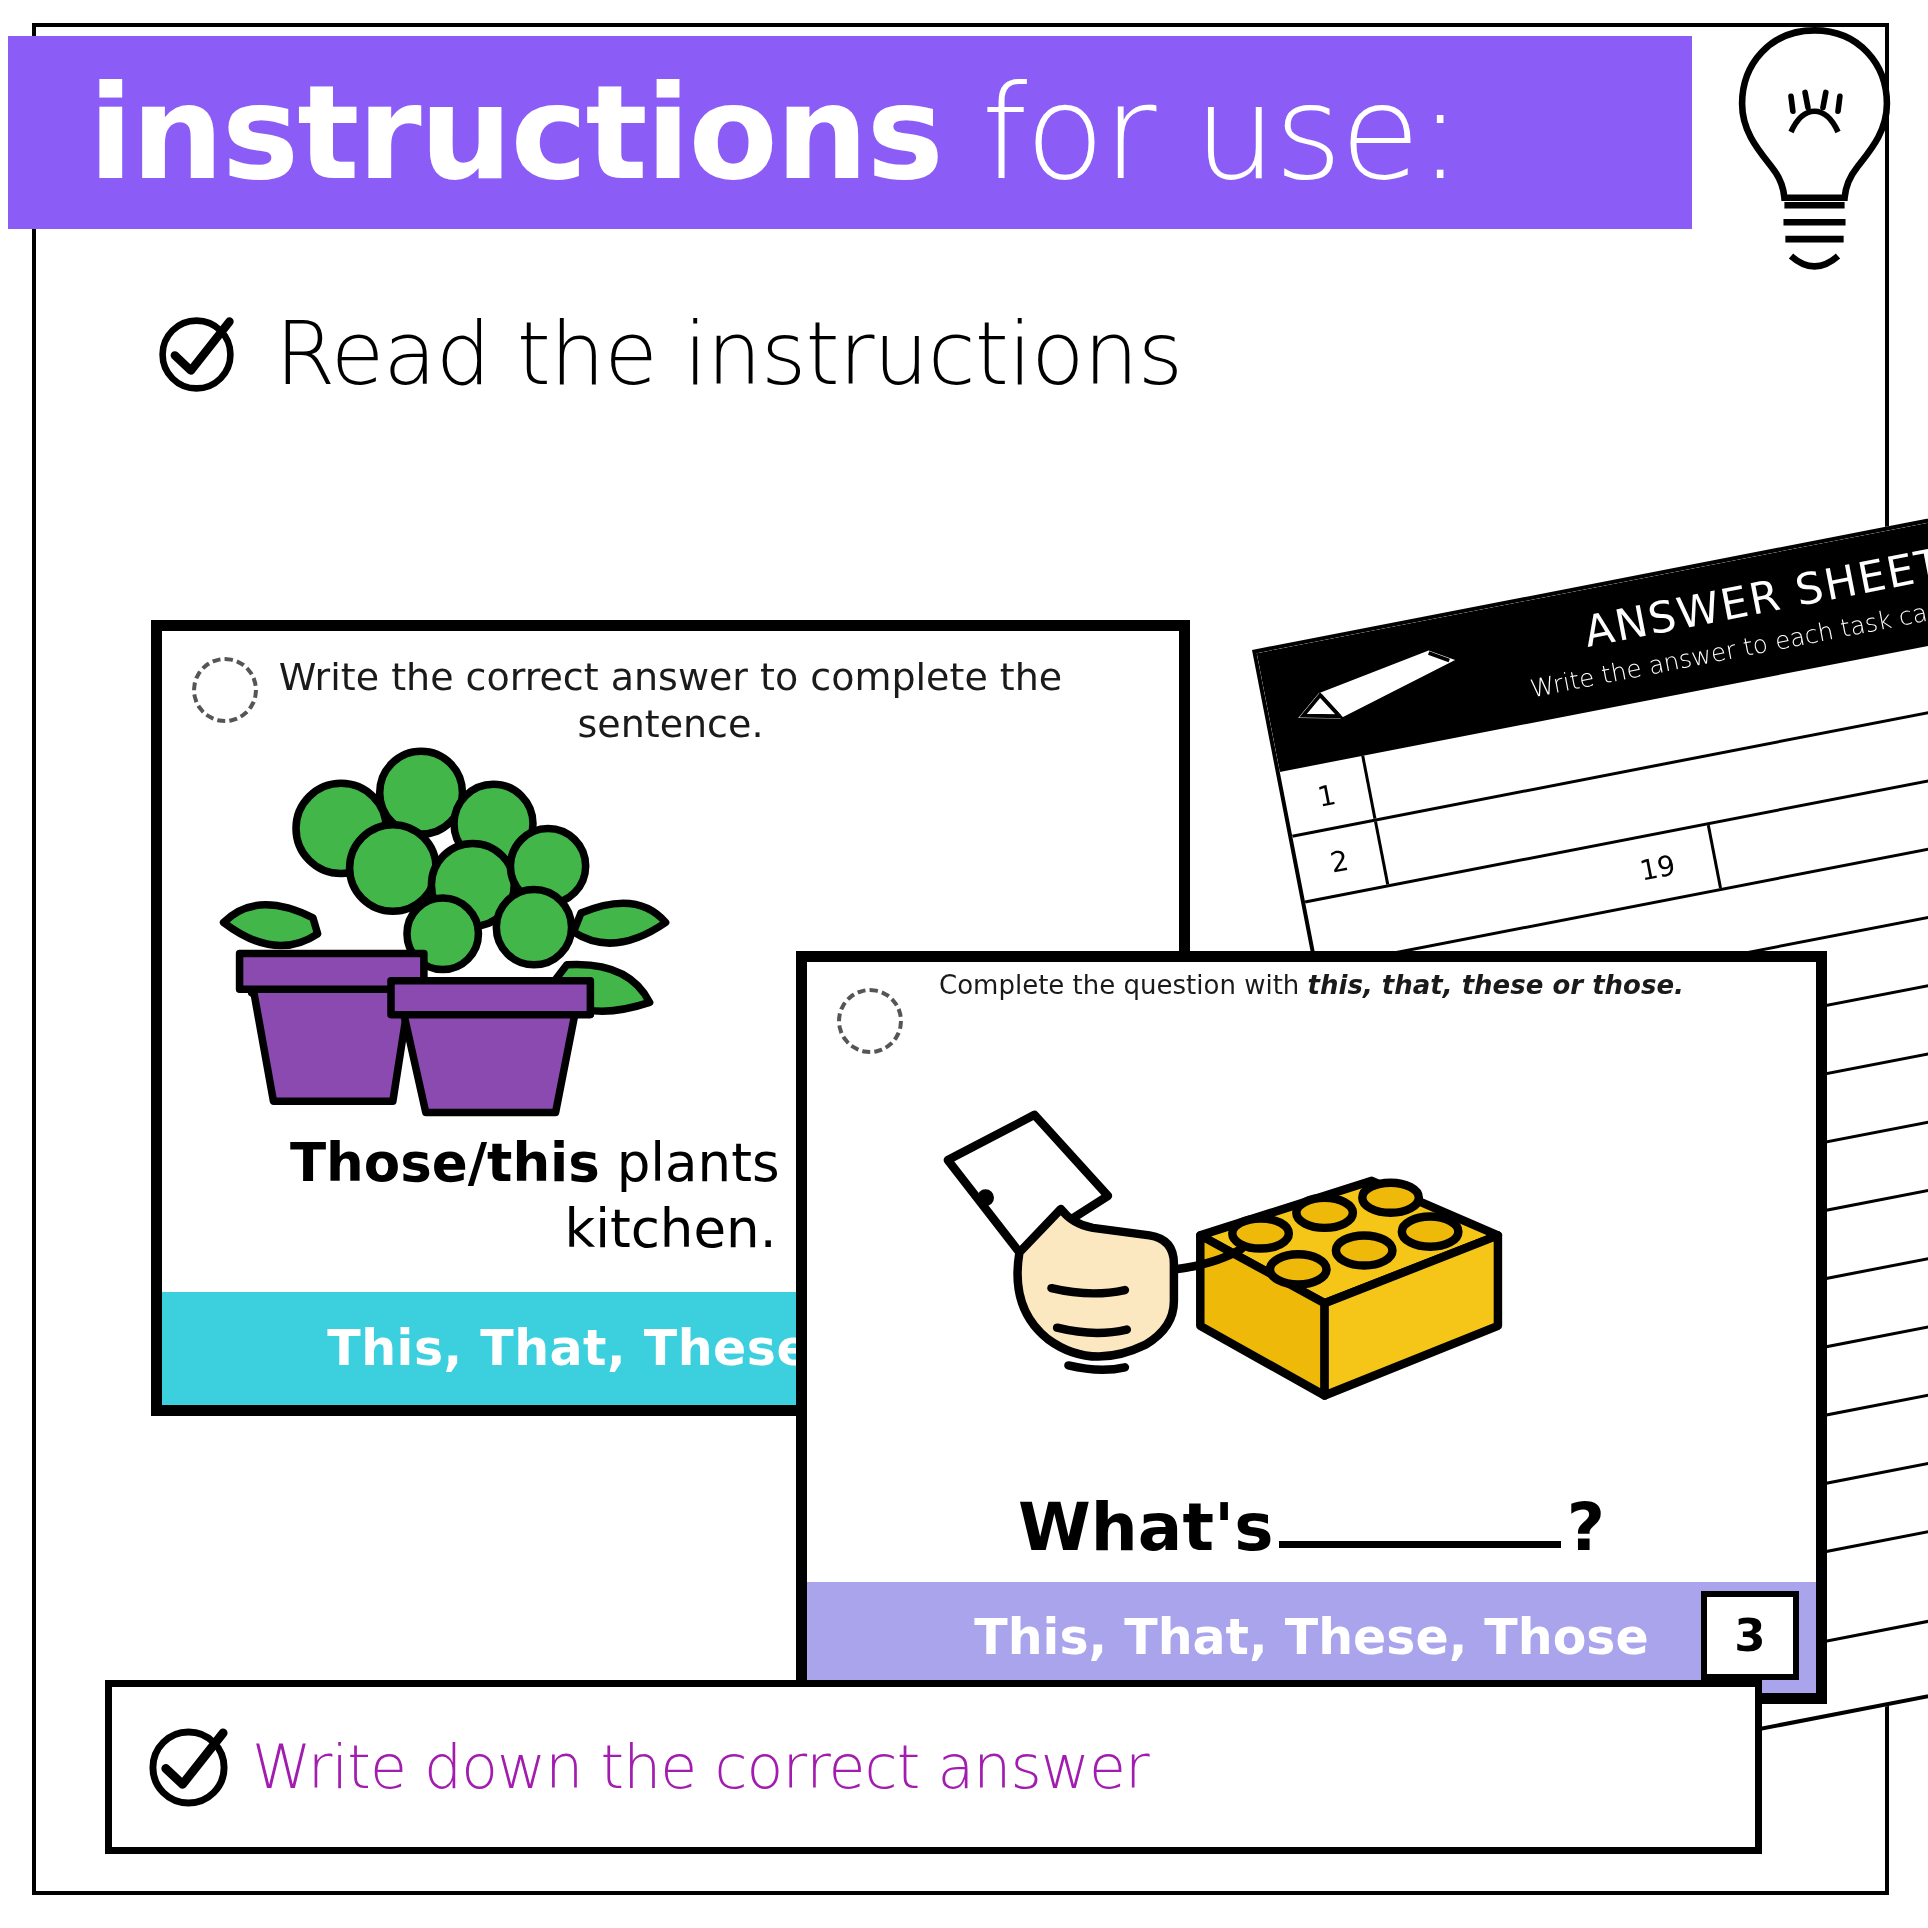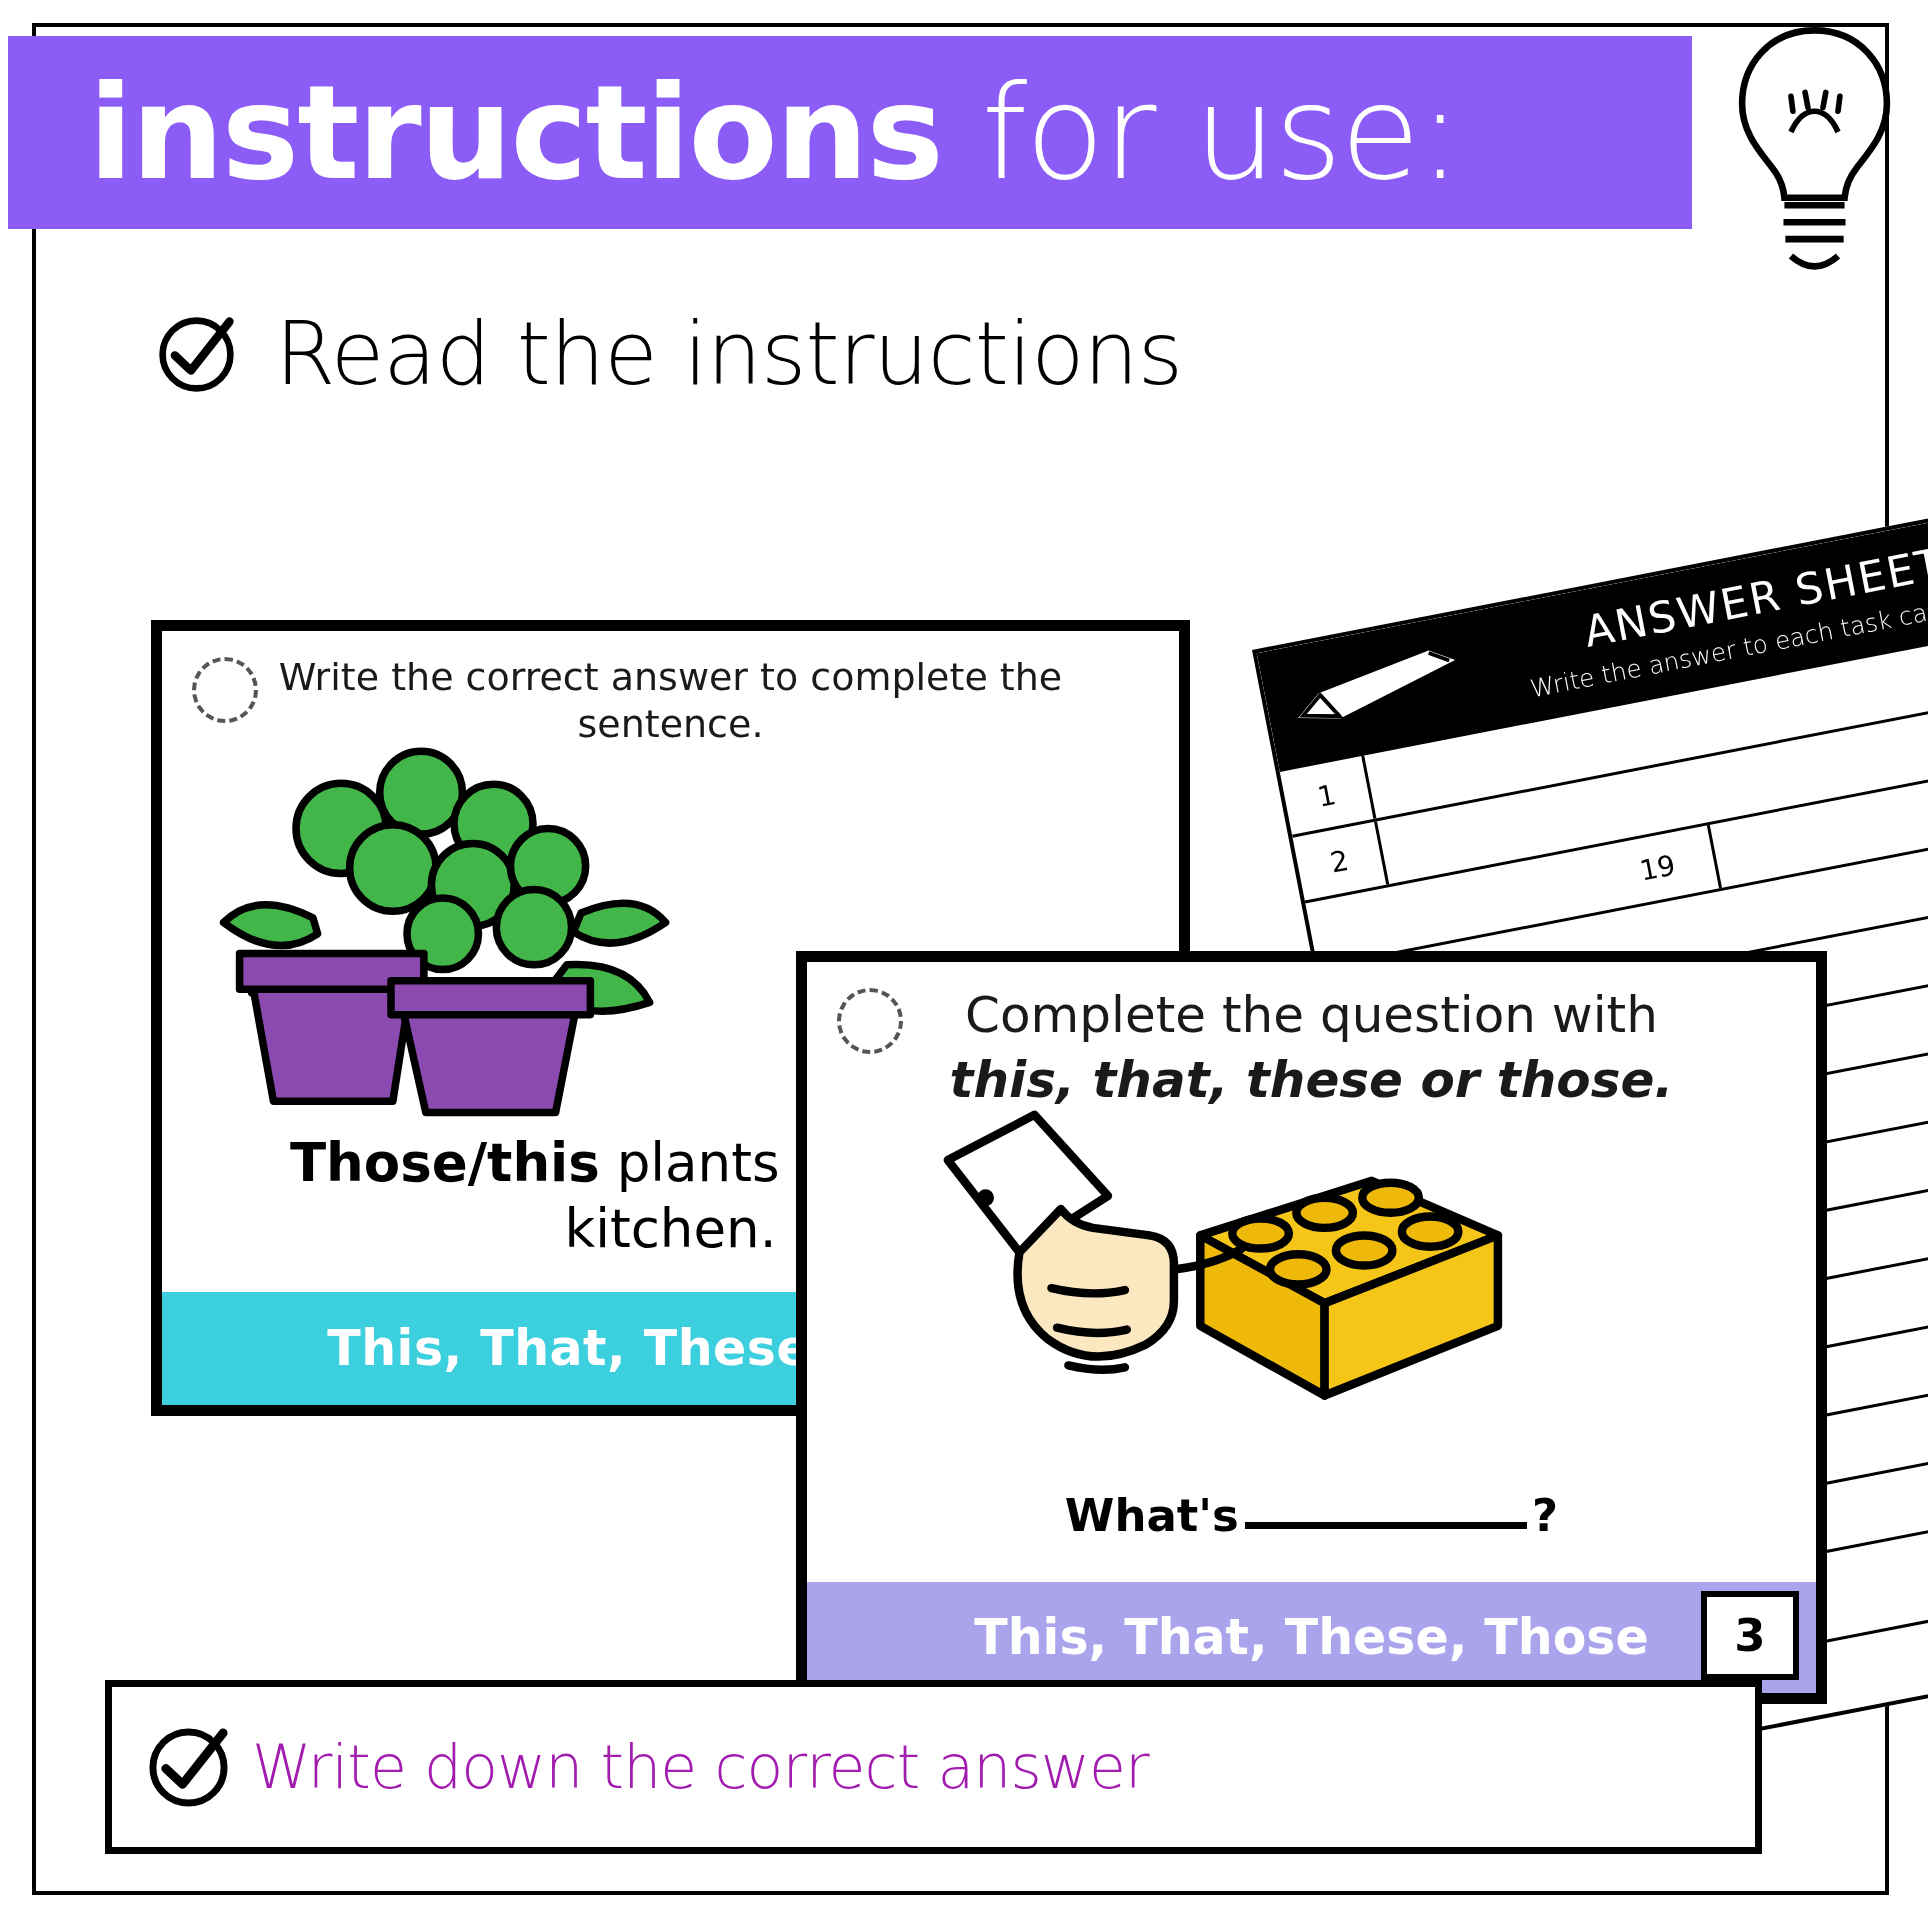--- a/index.html
+++ b/index.html
@@ -169,34 +169,34 @@
   .card2{
     position:absolute;
     left:796px;top:951px;
     width:1031px;height:753px;
     background:#ffffff;
     border:11.3px solid #000;
     box-sizing:border-box;
     overflow:hidden;
   }
   .card2 .c-head{
-    position:absolute;left:0;top:21px;width:100%;
+    position:absolute;left:0;top:7px;width:100%;
     text-align:center;
-    font-size:50px;
+    font-size:26px;
     color:#1a1a1a;
     line-height:1.3;
     padding:0 104px;
     box-sizing:border-box;
   }
   .card2 .c-head b{font-weight:700;font-style:italic;}
   .card2 .c-sentence{
     position:absolute;
     left:0;right:0;top:527px;
     text-align:center;
-    font-size:45px;
+    font-size:66px;
     font-weight:700;
     color:#000;
   }
   .card2 .c-sentence .blank{
     display:inline-block;
     border-bottom:7.5px solid #000;
     width:282px;height:0.9px;
     vertical-align:1.9px;
     margin:0 5.6px;
   }

